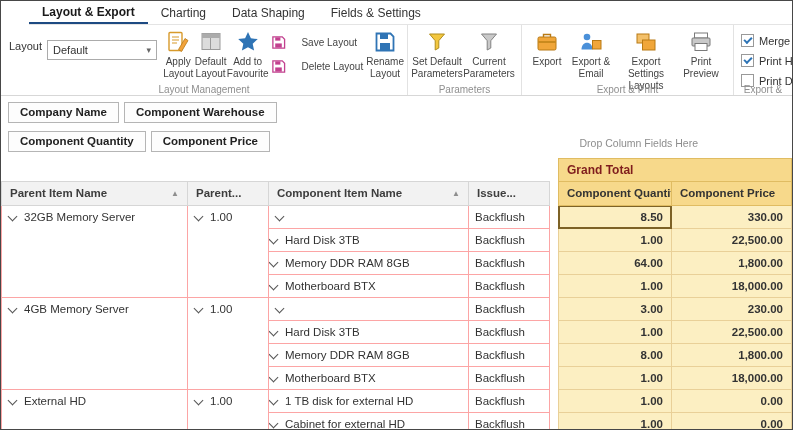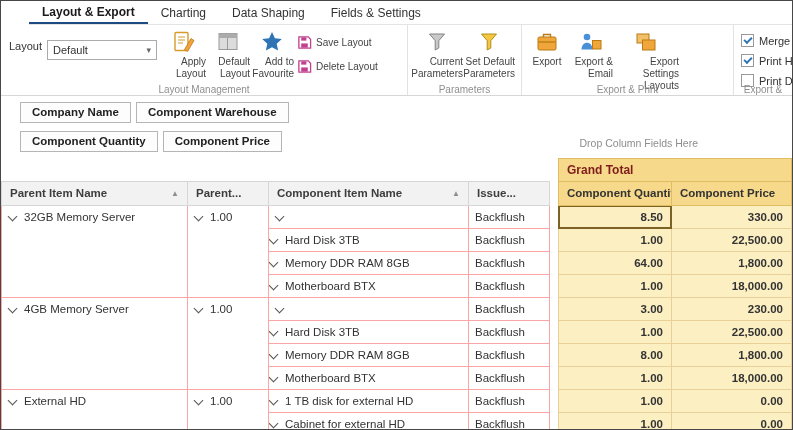--- a/index.html
+++ b/index.html
@@ -20,38 +20,38 @@
   .rgroup:last-child{border-right:none;flex:1;overflow:hidden;}
   .rgroup-label{position:absolute;bottom:0;left:0;right:0;text-align:center;font-size:10px;color:#8f8f8f;
                 white-space:nowrap;overflow:hidden;}
   .g-layout{width:407px;}
   .g-params{width:114px;}
   .g-export{width:212px;}
   .layoutbox{display:flex;align-items:flex-start;gap:5px;padding:13px 5px 0 5px;font-size:11px;color:#333;}
   .select{width:110px;height:20px;border:1px solid #ababab;background:#fff;display:flex;align-items:center;
           justify-content:space-between;padding:0 5px;font-size:11px;box-sizing:border-box;cursor:default;}
   .select .dd{color:#666;font-size:9px;}
-  .bigbtn{width:44px;display:flex;flex-direction:column;align-items:center;text-align:right;
+  .bigbtn{width:44px;display:flex;flex-direction:column;align-items:center;text-align:center;
           font-size:10px;color:#444;line-height:1.18;padding-top:3px;cursor:default;}
   .bigbtn.w66{width:66px;}
   .bigbtn.w52{width:52px;}
   .icon24{width:24px;height:24px;margin-bottom:2px;flex:none;}
   .icon24 svg{width:24px;height:24px;}
   .smallcol{display:flex;flex-direction:column;gap:9px;padding-top:8px;margin:0 3px;}
-  .smallbtn{display:flex;align-items:center;gap:4px;font-size:10px;color:#444;white-space:nowrap;cursor:default;}
+  .smallbtn{display:flex;align-items:center;gap:15px;font-size:10px;color:#444;white-space:nowrap;cursor:default;}
   .icon14{width:15px;height:15px;flex:none;}
   .icon14 svg{width:15px;height:15px;}
   .checkcol{display:flex;flex-direction:column;gap:7px;padding:7px 0 0 4px;}
   .cb{display:flex;align-items:center;gap:5px;font-size:11px;color:#333;white-space:nowrap;cursor:default;}
   .cbbox{width:13px;height:13px;border:1px solid #999;background:#fff;position:relative;box-sizing:border-box;flex:none;}
   .cb.checked .cbbox::after{content:"";position:absolute;left:2px;top:2px;width:6px;height:3px;
         border-left:2px solid #2e74b5;border-bottom:2px solid #2e74b5;transform:rotate(-45deg);}
 
   
-  .filterarea{position:absolute;top:96px;left:12px;right:0;height:61px;background:#fff;}
+  .filterarea{position:absolute;top:96px;left:0;right:0;height:61px;background:#fff;}
   .chiprow{position:absolute;left:7px;display:flex;gap:5px;}
   .chiprow.r1{top:5px;}
   .chiprow.r2{top:34px;}
   .chip{border:1px solid #b5b5b5;background:#fdfdfd;padding:3px 11px 4px;font-size:11.5px;font-weight:bold;
         color:#222;white-space:nowrap;cursor:default;}
   .drophint{position:absolute;top:40px;right:94px;font-size:10.5px;color:#8d8d8d;}
 
   
   .grid{position:absolute;top:157px;left:0;right:0;bottom:0;overflow:hidden;}
   table{border-collapse:collapse;table-layout:fixed;width:100%;}
@@ -144,40 +144,50 @@
             <svg viewBox="0 0 16 16">
                 <path d="M2 2h10l2.5 2.5V14H2z" fill="none" stroke="#c2418f" stroke-width="1.4"></path>
                 <rect x="4.5" y="9" width="7" height="4.5" fill="#c2418f"></rect>
                 <rect x="4.5" y="2.5" width="5.5" height="3.5" fill="#c2418f"></rect>
               </svg>
           </span>
           <span>Delete Layout</span>
         </div>
       </div>
 
+      <div class="bigbtn">
+        <span class="icon24">
+          <svg viewBox="0 0 24 24">
+              <path d="M3.5 3.5h14l3 3V20.5h-17z" fill="none" stroke="#2f74b5" stroke-width="1.8"></path>
+              <rect x="7" y="13" width="10" height="7" fill="#2f74b5"></rect>
+              <rect x="7" y="4" width="8" height="5" fill="#2f74b5"></rect>
+            </svg>
+        </span>
+        <span>Rename Layout</span>
+      </div>
 
       <div class="rgroup-label">Layout Management</div>
     </div>
 
     <div class="rgroup g-params">
       <div class="bigbtn w52">
         <span class="icon24">
           <svg viewBox="0 0 24 24">
+              <path d="M4.5 4h15l-5.7 6.7V18l-3.6 2v-9.3z" fill="#f3c73f" stroke="#b08d1e"></path>
+            </svg>
+        </span>
+        <span>Set Default Parameters</span>
+      </div>
+      <div class="bigbtn w52">
+        <span class="icon24">
+          <svg viewBox="0 0 24 24">
               <path d="M4.5 4h15l-5.7 6.7V18l-3.6 2v-9.3z" fill="#c9c9c9" stroke="#828282"></path>
             </svg>
         </span>
         <span>Current Parameters</span>
-      </div>
-      <div class="bigbtn w52">
-        <span class="icon24">
-          <svg viewBox="0 0 24 24">
-              <path d="M4.5 4h15l-5.7 6.7V18l-3.6 2v-9.3z" fill="#f3c73f" stroke="#b08d1e"></path>
-            </svg>
-        </span>
-        <span>Set Default Parameters</span>
       </div>
       <div class="rgroup-label">Parameters</div>
     </div>
 
     <div class="rgroup g-export">
       <div class="bigbtn">
         <span class="icon24">
           <svg viewBox="0 0 24 24">
               <rect x="3" y="7" width="18" height="13" rx="1.5" fill="#f0a63a" stroke="#b97a14"></rect>
               <path d="M8.5 7V4.5h7V7" fill="none" stroke="#b97a14" stroke-width="1.4"></path>
@@ -197,20 +207,30 @@
         <span>Export &amp; Email</span>
       </div>
       <div class="bigbtn w66">
         <span class="icon24">
           <svg viewBox="0 0 24 24">
               <rect x="3" y="4" width="12" height="9" fill="#f3c06a" stroke="#b97a14"></rect>
               <rect x="8.5" y="10" width="12.5" height="10" fill="#f0a63a" stroke="#b97a14"></rect>
             </svg>
         </span>
         <span>Export Settings Layouts</span>
+      </div>
+      <div class="bigbtn">
+        <span class="icon24">
+          <svg viewBox="0 0 24 24">
+              <rect x="5.5" y="3" width="13" height="5" fill="#fff" stroke="#7a7a7a"></rect>
+              <rect x="3" y="8" width="18" height="8" rx="1" fill="#c9c9c9" stroke="#7a7a7a"></rect>
+              <rect x="6" y="13.5" width="12" height="7" fill="#fff" stroke="#7a7a7a"></rect>
+            </svg>
+        </span>
+        <span>Print Preview</span>
       </div>
       <div class="rgroup-label">Export &amp; Print</div>
     </div>
 
     <div class="rgroup">
       <div class="checkcol">
         <div class="cb checked">
           <span class="cbbox"></span>
           <span>Merge Cells</span>
         </div>

